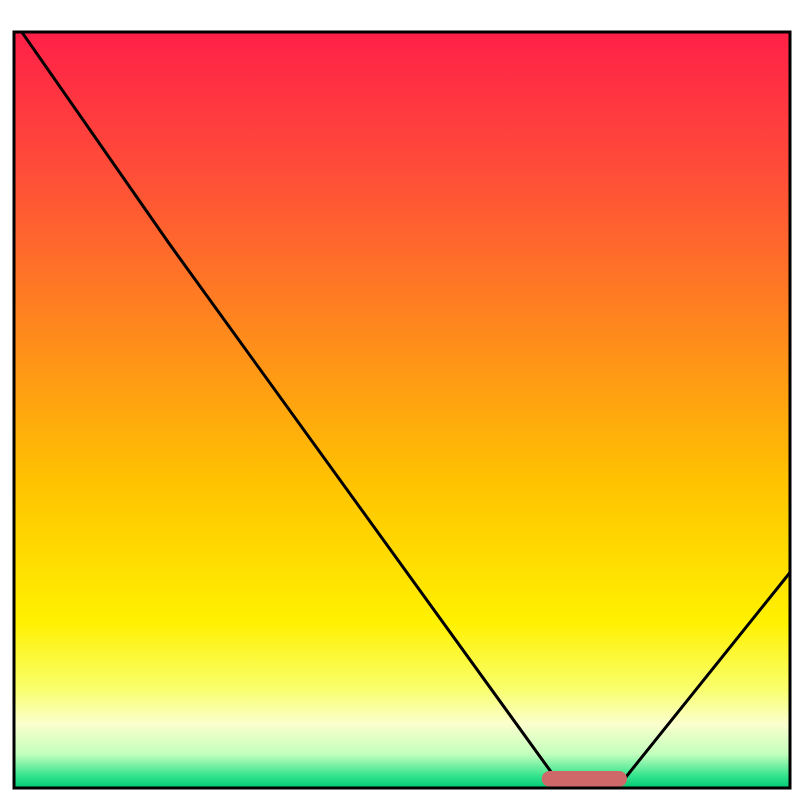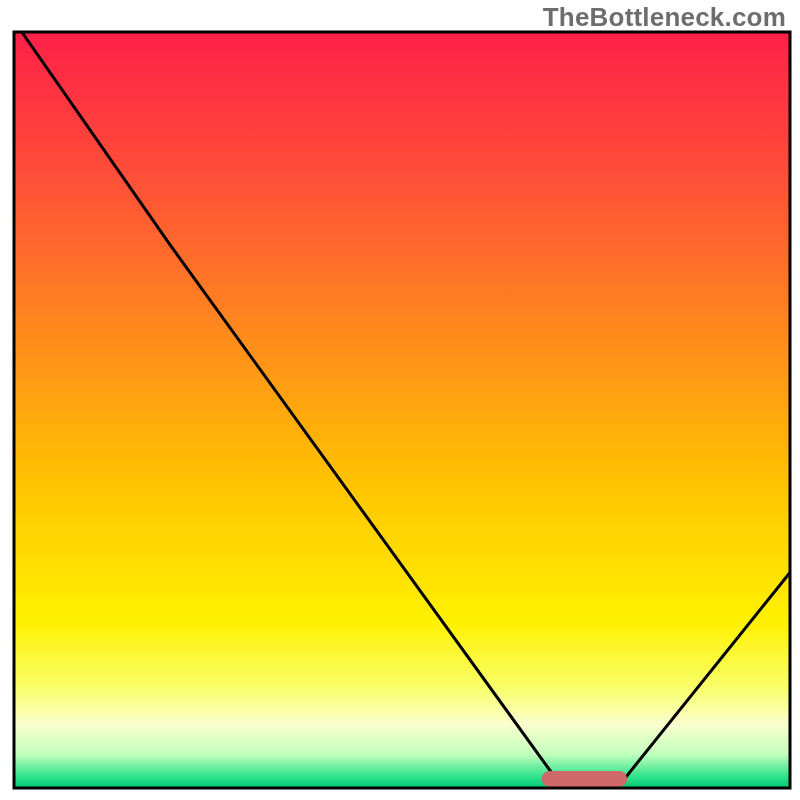--- a/index.html
+++ b/index.html
@@ -33,21 +33,20 @@
     width: 800px;
     height: 800px;
     display: block;
   }
 </style>
 </head>
 <body>
 
 <div class="root">
 
-  <div class="watermark">TheBottleneck.com</div>
 
   <svg class="canvas" viewBox="0 0 800 800">
     <defs>
       <linearGradient id="bg-grad" x1="0" y1="0" x2="0" y2="1">
           <stop offset="0.00%" stop-color="#ff2048"></stop>
           <stop offset="20.00%" stop-color="#ff5137"></stop>
           <stop offset="40.00%" stop-color="#ff8a1c"></stop>
           <stop offset="60.00%" stop-color="#ffc400"></stop>
           <stop offset="78.00%" stop-color="#fff100"></stop>
           <stop offset="87.00%" stop-color="#f9ff6e"></stop>

